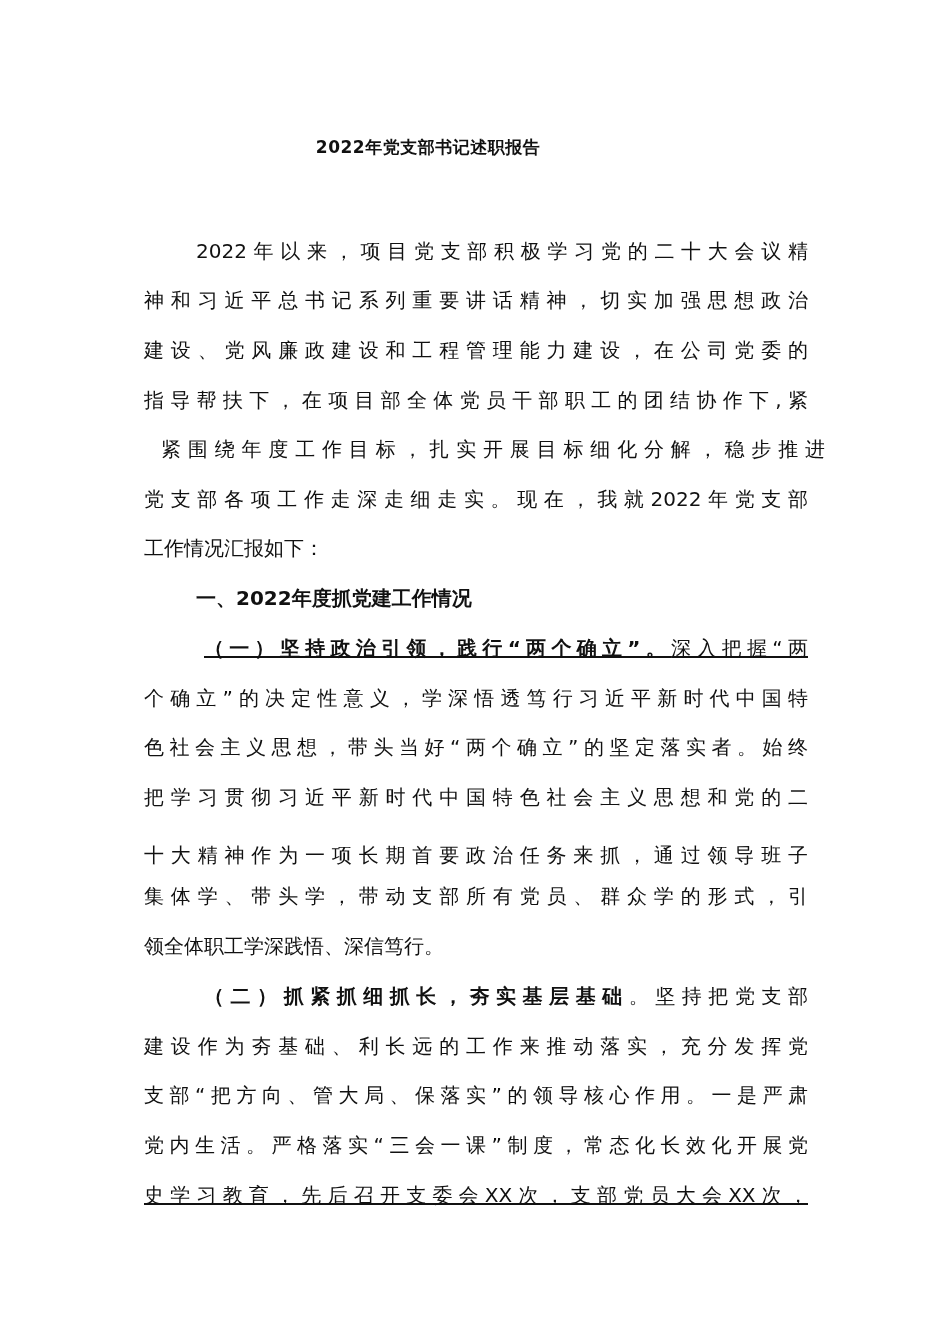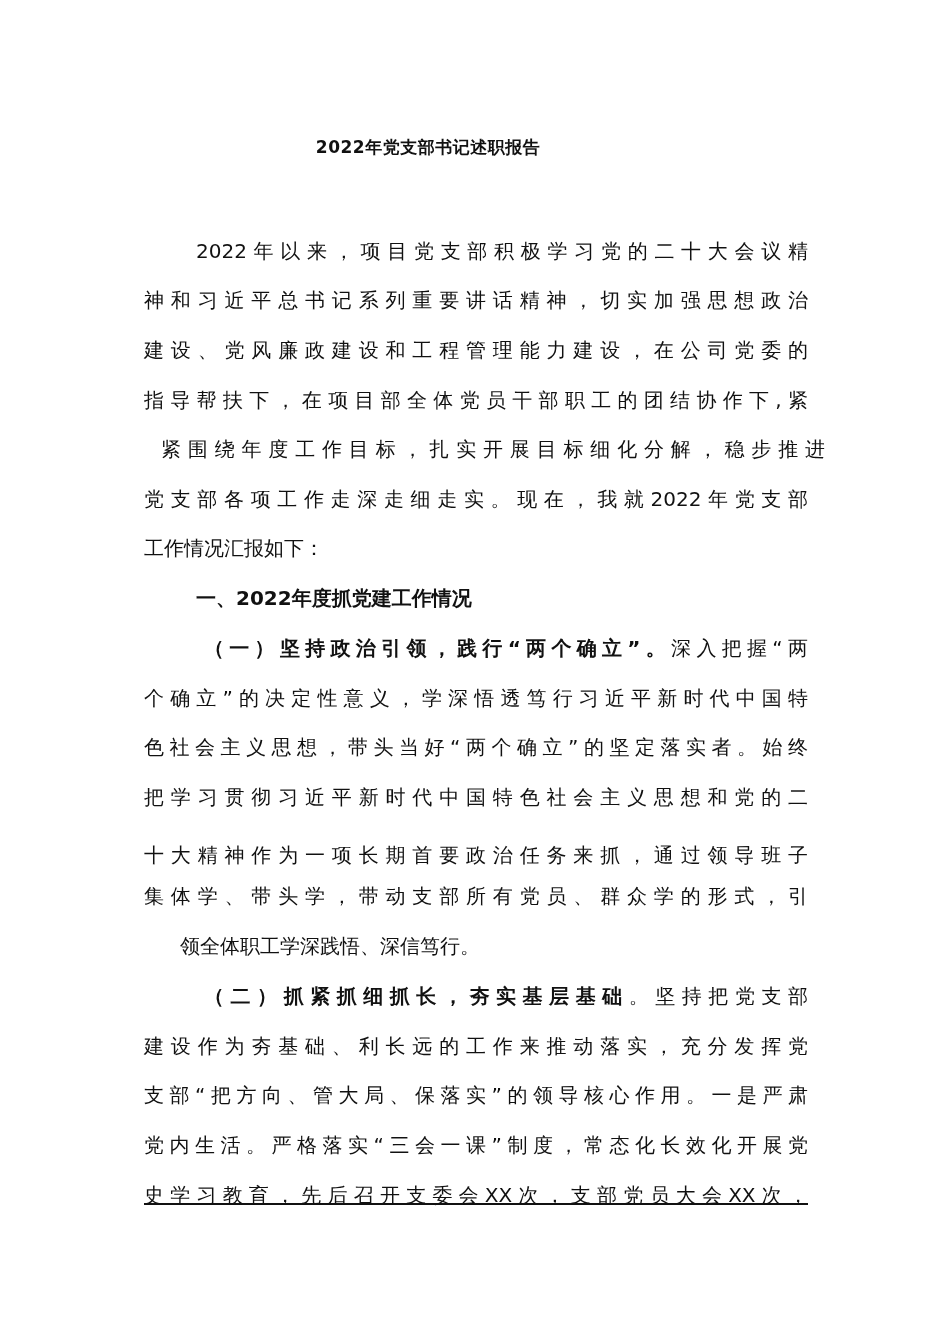--- a/index.html
+++ b/index.html
@@ -19,26 +19,26 @@
   <div class="title">2022年党支部书记述职报告</div>
   <div id="body-lines">
       <div class="line" style="top: 236px; left: 196px; width: 612px;"><span>2022年以来，项目党支部积极学习党的二十大会议精</span></div>
       <div class="line" style="top: 285px; left: 144px; width: 664px;"><span>神和习近平总书记系列重要讲话精神，切实加强思想政治</span></div>
       <div class="line" style="top: 335px; left: 144px; width: 664px;"><span>建设、党风廉政建设和工程管理能力建设，在公司党委的</span></div>
       <div class="line" style="top: 385px; left: 144px; width: 664px;"><span>指导帮扶下，在项目部全体党员干部职工的团结协作下,紧</span></div>
       <div class="line" style="top: 434px; left: 144px; width: 664px; margin-left: 17px;"><span>紧围绕年度工作目标，扎实开展目标细化分解，稳步推进</span></div>
       <div class="line" style="top: 484px; left: 144px; width: 664px;"><span>党支部各项工作走深走细走实。现在，我就2022年党支部</span></div>
       <div class="line last" style="top: 533px; left: 144px; width: 664px;"><span>工作情况汇报如下：</span></div>
       <div class="line last" style="top: 583px; left: 196px; width: 612px;"><span class="b">一、2022年度抓党建工作情况</span></div>
-      <div class="line" style="top: 633px; left: 204px; width: 604px;"><span class="b">（一）坚持政治引领，践行“两个确立”。</span><span>深入把握“两</span></div>
+      <div class="line" style="top: 633px; left: 204px; width: 604px; text-decoration: underline;"><span class="b">（一）坚持政治引领，践行“两个确立”。</span><span>深入把握“两</span></div>
       <div class="line" style="top: 683px; left: 144px; width: 664px;"><span>个确立”的决定性意义，学深悟透笃行习近平新时代中国特</span></div>
       <div class="line" style="top: 732px; left: 144px; width: 664px;"><span>色社会主义思想，带头当好“两个确立”的坚定落实者。始终</span></div>
       <div class="line" style="top: 782px; left: 144px; width: 664px;"><span>把学习贯彻习近平新时代中国特色社会主义思想和党的二</span></div>
       <div class="line" style="top: 832px; left: 144px; width: 664px; margin-top: 8px;"><span>十大精神作为一项长期首要政治任务来抓，通过领导班子</span></div>
       <div class="line" style="top: 881px; left: 144px; width: 664px;"><span>集体学、带头学，带动支部所有党员、群众学的形式，引</span></div>
-      <div class="line last" style="top: 931px; left: 144px; width: 664px; margin-left: 36px;"><span>领全体职工学深践悟、深信笃行。</span></div>
+      <div class="line last" style="top: 931px; left: 144px; width: 664px;"><span>领全体职工学深践悟、深信笃行。</span></div>
       <div class="line" style="top: 981px; left: 204px; width: 604px;"><span class="b">（二）抓紧抓细抓长，夯实基层基础</span><span>。坚持把党支部</span></div>
       <div class="line" style="top: 1031px; left: 144px; width: 664px;"><span>建设作为夯基础、利长远的工作来推动落实，充分发挥党</span></div>
       <div class="line" style="top: 1080px; left: 144px; width: 664px;"><span>支部“把方向、管大局、保落实”的领导核心作用。一是严肃</span></div>
       <div class="line" style="top: 1130px; left: 144px; width: 664px;"><span>党内生活。严格落实“三会一课”制度，常态化长效化开展党</span></div>
       <div class="line" style="top: 1180px; left: 144px; width: 664px; text-decoration: underline;"><span>史学习教育，先后召开支委会XX次，支部党员大会XX次，</span></div>
     </div>
 </div>
 
 </body></html>

